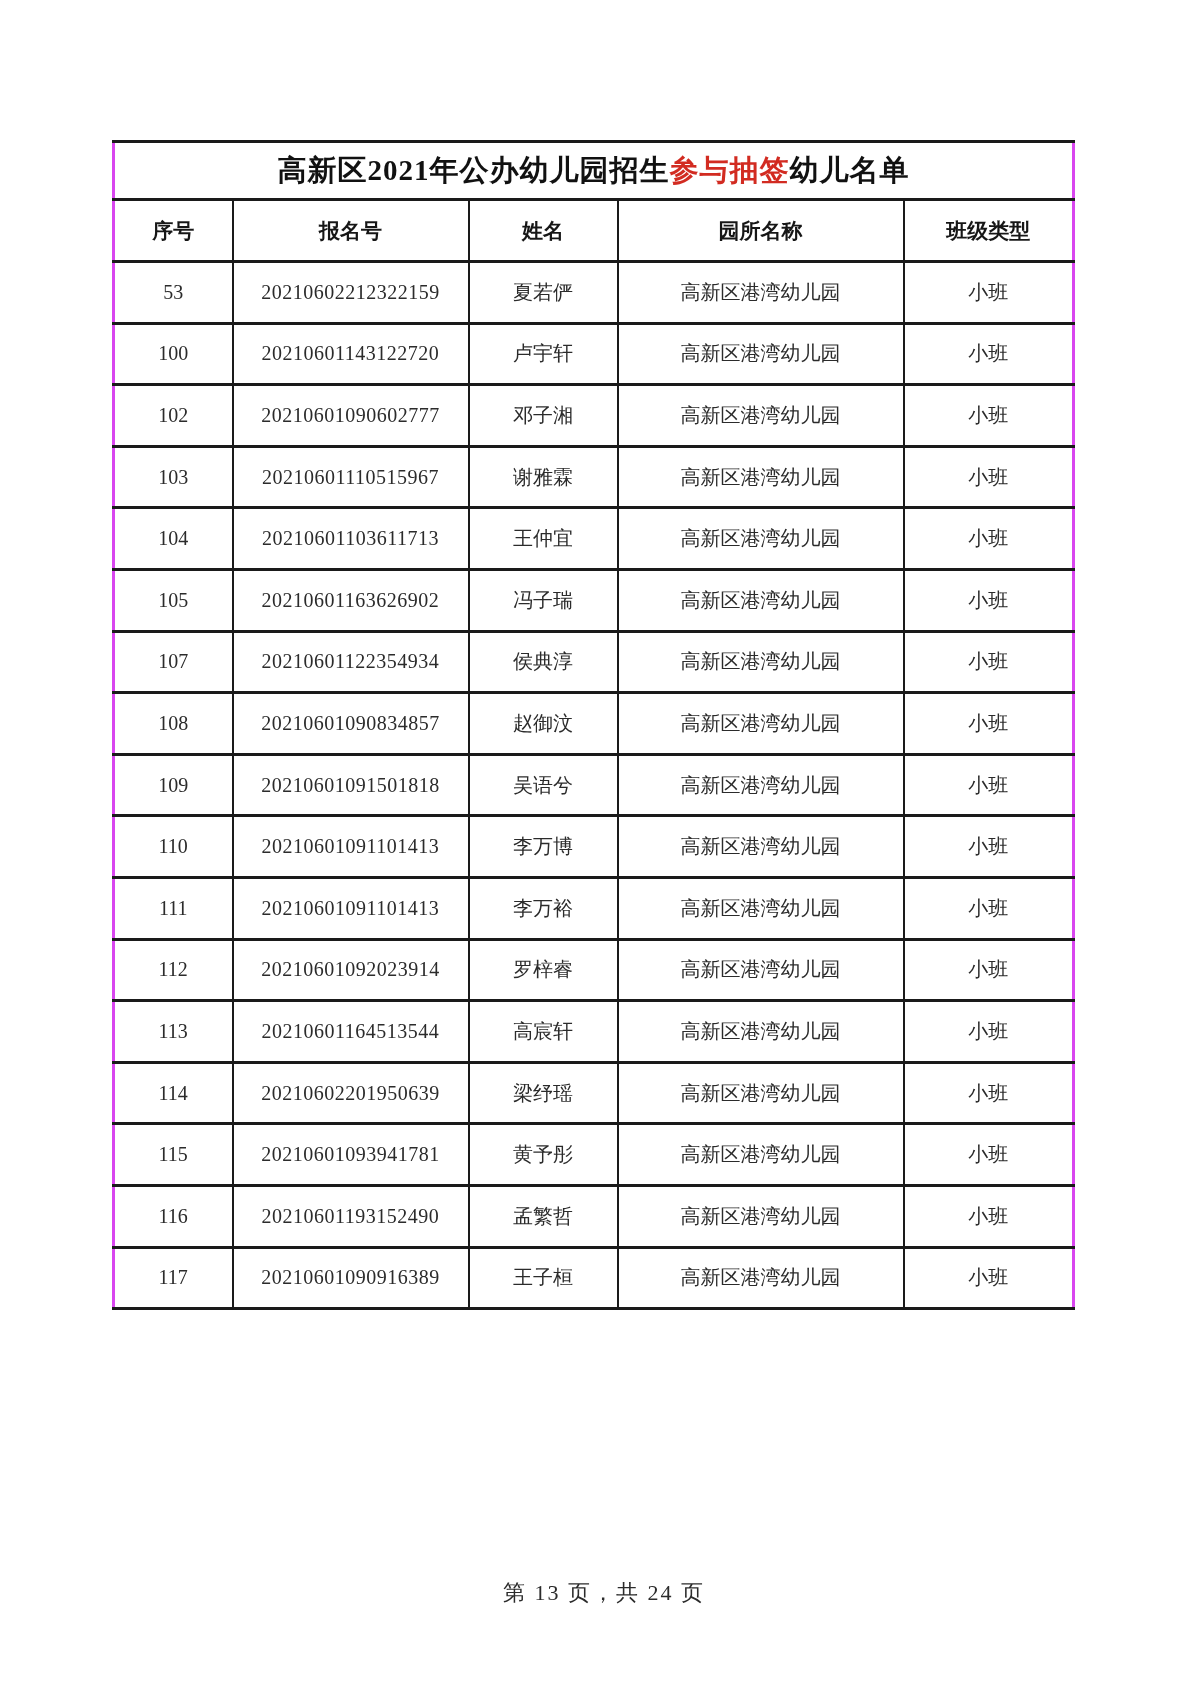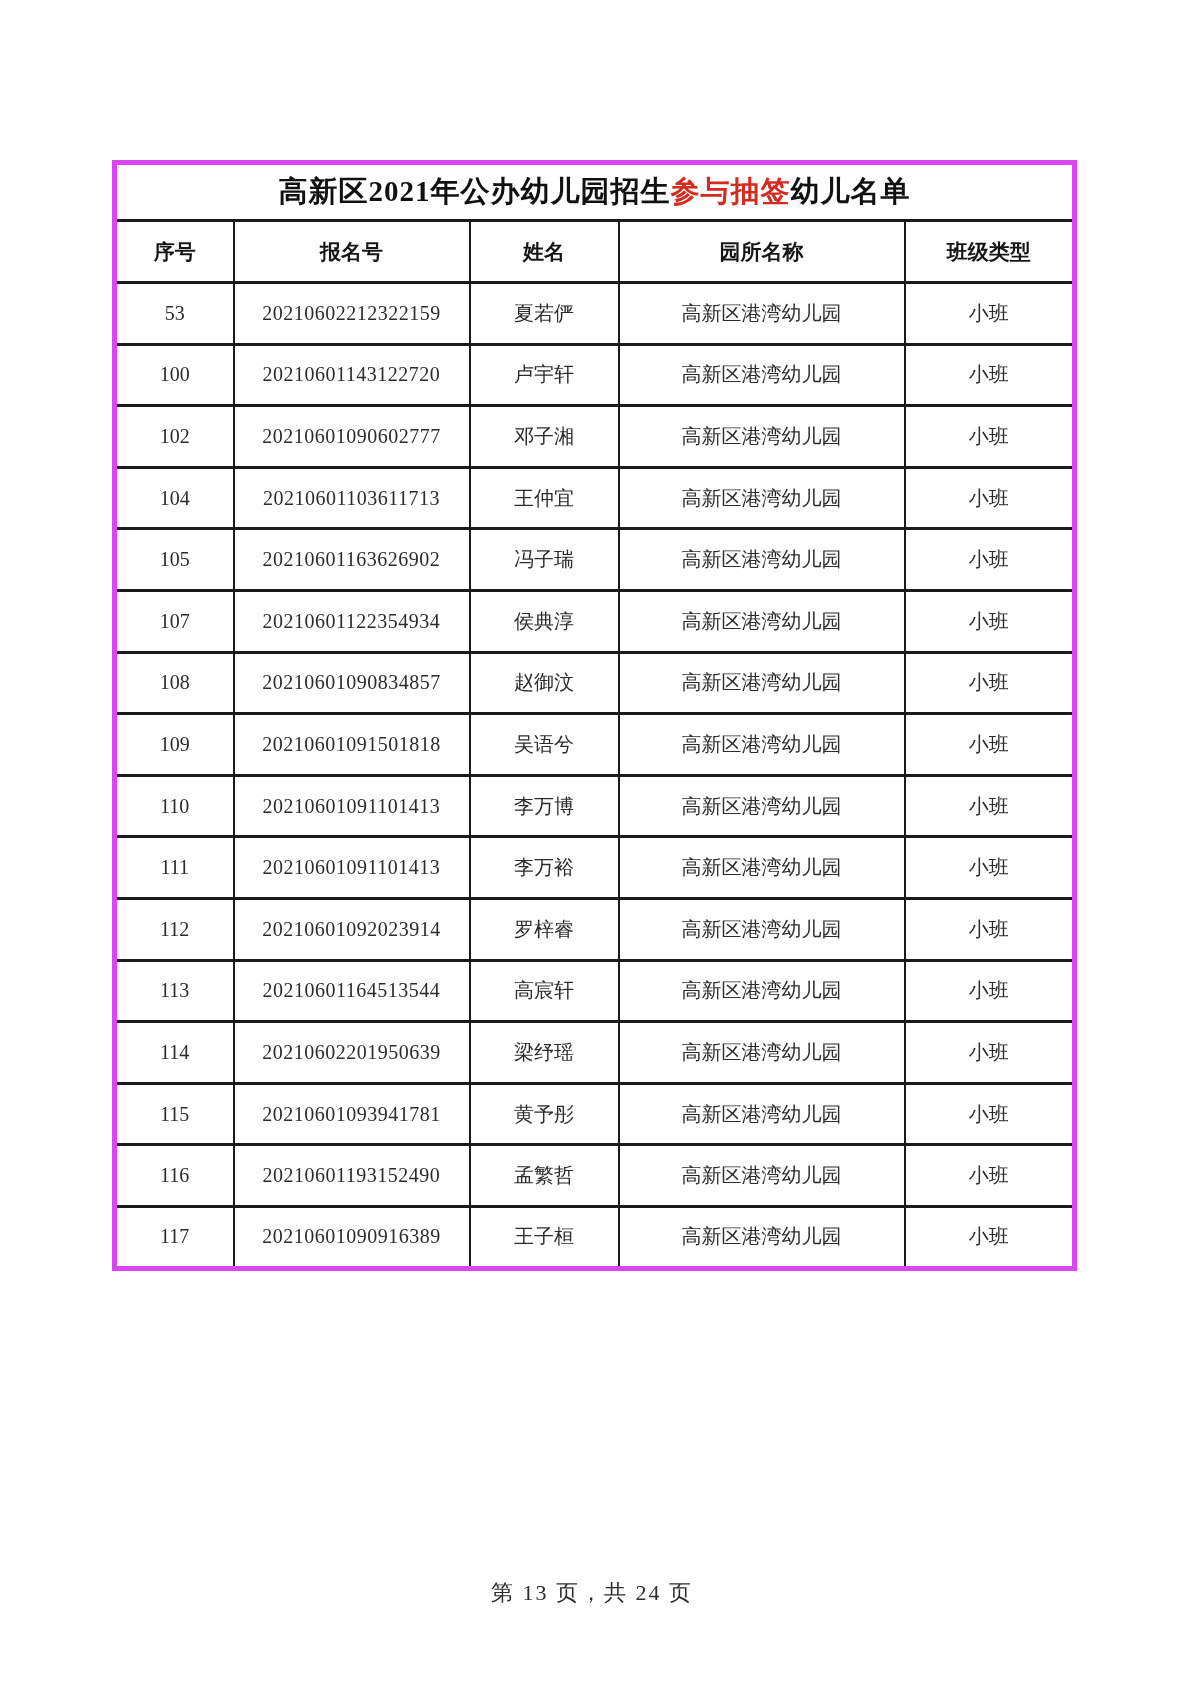--- a/index.html
+++ b/index.html
@@ -9,25 +9,25 @@
     width: 1200px;
     height: 1698px;
     background: #ffffff;
     font-family: "Liberation Serif", "DejaVu Serif", serif;
     color: #1f1f1f;
     overflow: hidden;
   }
   table.doc-table {
     position: absolute;
     left: 112px;
-    top: 160px;
+    top: 140px;
     width: 960px;
     border-collapse: collapse;
     table-layout: fixed;
-    border: 5px solid #d946ef;
+    border: 3px solid #d946ef;
   }
   table.doc-table td, table.doc-table th {
     border-left: 2px solid #1a1a1a;
     border-right: 2px solid #1a1a1a;
     border-top: 3px solid #1a1a1a;
     border-bottom: 3px solid #1a1a1a;
     text-align: center;
     vertical-align: middle;
     overflow: hidden;
     white-space: nowrap;
@@ -46,21 +46,21 @@
     color: #161616;
   }
   tbody tr.data-row td {
     height: 61.6px;
     font-size: 20px;
     color: #2b2b2b;
   }
   tbody tr.data-row td.c-regno { letter-spacing: 0.5px; }
   .footer {
     position: absolute;
-    left: 112px;
+    left: 124px;
     top: 1578px;
     width: 960px;
     text-align: center;
     font-size: 22px;
     color: #2b2b2b;
     letter-spacing: 2px;
   }
 </style>
 </head>
 <body>
@@ -103,20 +103,27 @@
           <td class="c-classtype">小班</td>
         </tr>
         <tr class="data-row">
           <td class="c-index">102</td>
           <td class="c-regno">20210601090602777</td>
           <td class="c-name">邓子湘</td>
           <td class="c-kindergarten">高新区港湾幼儿园</td>
           <td class="c-classtype">小班</td>
         </tr>
         <tr class="data-row">
+          <td class="c-index">103</td>
+          <td class="c-regno">20210601110515967</td>
+          <td class="c-name">谢雅霖</td>
+          <td class="c-kindergarten">高新区港湾幼儿园</td>
+          <td class="c-classtype">小班</td>
+        </tr>
+        <tr class="data-row">
           <td class="c-index">104</td>
           <td class="c-regno">20210601103611713</td>
           <td class="c-name">王仲宜</td>
           <td class="c-kindergarten">高新区港湾幼儿园</td>
           <td class="c-classtype">小班</td>
         </tr>
         <tr class="data-row">
           <td class="c-index">105</td>
           <td class="c-regno">20210601163626902</td>
           <td class="c-name">冯子瑞</td>

